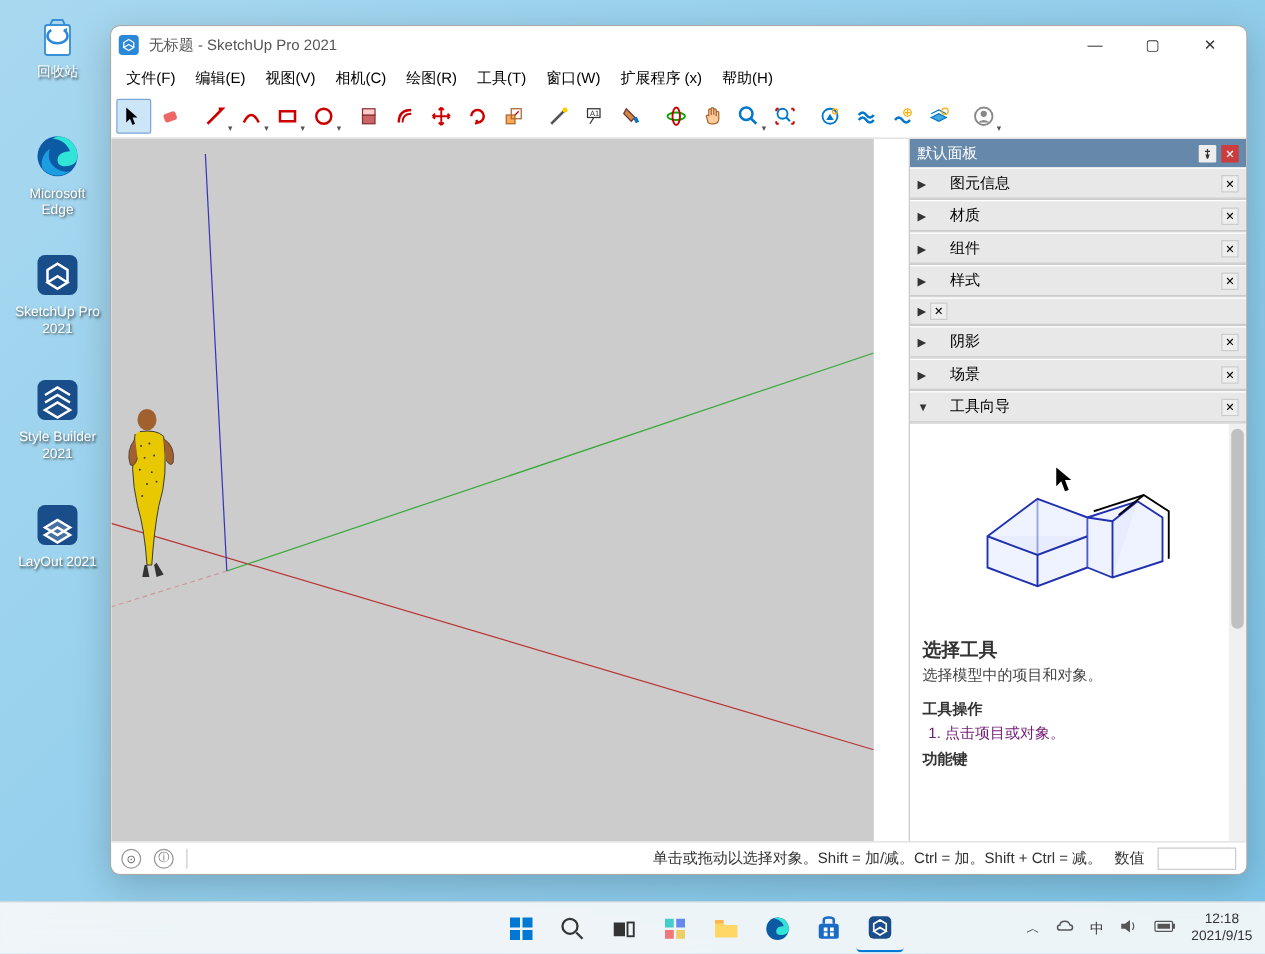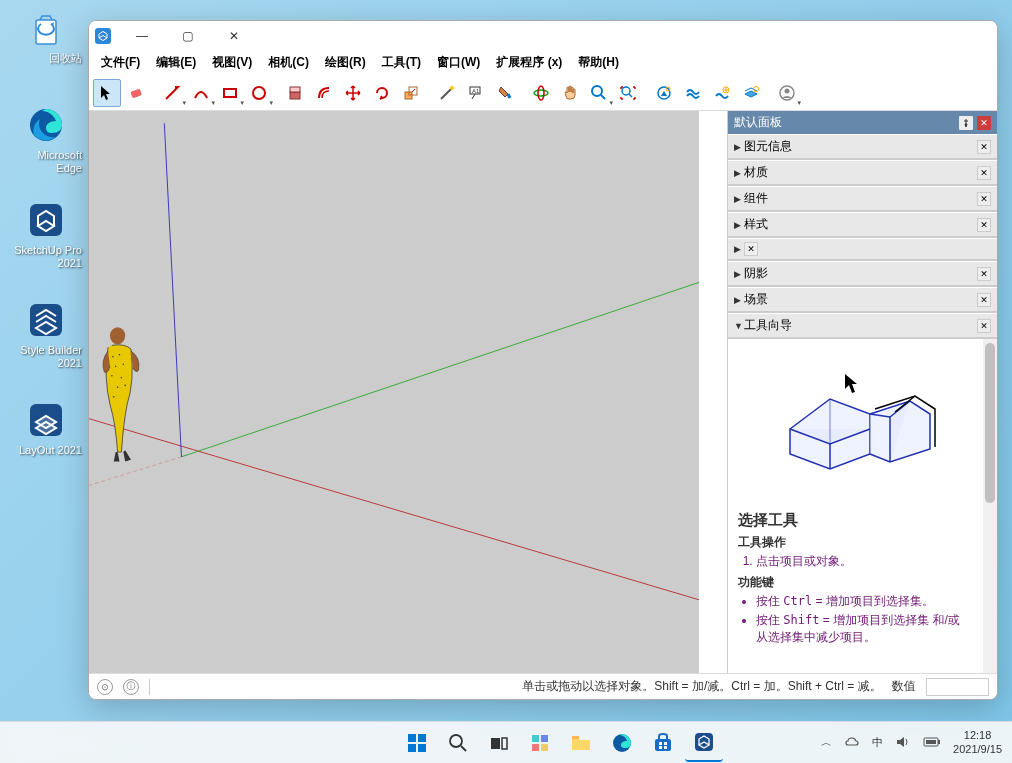--- a/index.html
+++ b/index.html
@@ -1,19 +1,19 @@
 <!DOCTYPE html>
 <html><head>
 <meta charset="utf-8">
 <style>
 * { margin: 0; padding: 0; box-sizing: border-box; font-family: "Microsoft YaHei", "SimSun", sans-serif; }
 body { width: 1012px; height: 763px; background: linear-gradient(135deg, #a8d8f0 0%, #7ec5e8 100%); position: relative; overflow: hidden; }
 
 
-.desktop-icon { position: absolute; width: 72px; text-align: right; color: white; font-size: 11px; text-shadow: 1px 1px 2px rgba(0,0,0,0.7); cursor: pointer; }
+.desktop-icon { position: absolute; width: 72px; text-align: center; color: white; font-size: 11px; text-shadow: 1px 1px 2px rgba(0,0,0,0.7); cursor: pointer; }
 .desktop-icon .icon-img { width: 40px; height: 40px; margin: 0 auto 4px; display: flex; align-items: center; justify-content: center; }
 .desktop-icon .icon-label { line-height: 1.2; }
 
 #recycle { left: 10px; top: 8px; }
 #edge { left: 10px; top: 105px; }
 #sketchup-icon { left: 10px; top: 200px; }
 #stylebuilder-icon { left: 10px; top: 300px; }
 #layout-icon { left: 10px; top: 400px; }
 
 
@@ -21,21 +21,21 @@
 
 
 .titlebar { height: 30px; display: flex; align-items: center; padding: 0 6px; background: #fff; color: #555; font-size: 12px; }
 .titlebar .app-icon { width: 16px; height: 16px; background: #2b88d8; border-radius: 3px; margin-right: 8px; display: flex; align-items: center; justify-content: center; color: white; font-size: 10px; font-weight: bold; }
 .titlebar .title { flex: 1; }
 .titlebar .win-controls { display: flex; }
 .titlebar .win-btn { width: 46px; height: 30px; display: flex; align-items: center; justify-content: center; cursor: pointer; font-size: 12px; color: #333; }
 
 
 .menubar { height: 24px; display: flex; align-items: center; padding: 0 4px; background: #fff; border-bottom: 1px solid transparent; font-size: 12px; }
-.menubar .menu-item { padding: 2px 8px; cursor: pointer; font-weight: bold; }
+.menubar .menu-item { padding: 2px 8px; cursor: pointer; }
 
 
 .toolbar { height: 36px; display: flex; align-items: center; padding: 2px 4px; background: #fff; border-bottom: 1px solid #ddd; gap: 1px; }
 .tool-btn { width: 28px; height: 28px; display: flex; align-items: center; justify-content: center; cursor: pointer; border-radius: 2px; position: relative; }
 .tool-btn.active { background: #cde6f7; border: 1px solid #7aa7d7; }
 .tool-sep { width: 6px; }
 .dd-arrow { position: absolute; right: 0; bottom: 0; font-size: 7px; color: #555; }
 
 
 .main { flex: 1; display: flex; position: relative; overflow: hidden; gap: 28px; }
@@ -45,21 +45,21 @@
 
 .panel { width: 270px; background: #f0f0f0; border-left: 1px solid #ccc; display: flex; flex-direction: column; font-size: 12px; overflow: hidden; }
 .panel-header { background: #6688aa; color: white; padding: 3px 6px; display: flex; align-items: center; justify-content: space-between; font-size: 12px; }
 .panel-header .ph-controls { display: flex; gap: 4px; }
 .panel-header .ph-btn { width: 14px; height: 14px; background: #eee; color: #333; display: flex; align-items: center; justify-content: center; font-size: 9px; border-radius: 1px; cursor: pointer; }
 .panel-header .ph-btn.close { background: #ce3d3d; color: white; }
 
 .panel-section { border-bottom: 1px solid #ccc; }
 .section-header { background: #e8e8e8; padding: 3px 6px; display: flex; align-items: center; cursor: pointer; border-top: 1px solid #fff; border-bottom: 1px solid #ccc; }
 .section-header .tri { width: 10px; font-size: 9px; color: #333; }
-.section-header .sh-title { flex: 1; }
+.section-header .sh-title { flex: 1; margin-left: 16px; }
 .section-header .sh-close { width: 14px; height: 14px; background: #eee; border: 1px solid #ccc; display: flex; align-items: center; justify-content: center; font-size: 9px; cursor: pointer; }
 
 .instructor { flex: 1; background: #fff; padding: 10px; overflow-y: auto; font-size: 12px; position: relative; }
 .instructor-scroll { position: absolute; right: 0; top: 0; bottom: 0; width: 14px; background: #f0f0f0; }
 .instructor-scroll .thumb { position: absolute; left: 2px; right: 2px; top: 4px; height: 160px; background: #c0c0c0; border-radius: 5px; }
 .instructor-content { padding-right: 16px; }
 .inst-img { height: 150px; display: flex; align-items: center; justify-content: center; margin-bottom: 12px; }
 .instructor h2 { font-size: 15px; font-weight: bold; margin-bottom: 2px; color: #333; }
 .instructor p { color: #444; margin-bottom: 10px; }
 .instructor h3 { font-size: 12px; font-weight: bold; margin-top: 4px; margin-bottom: 2px; color: #333; }
@@ -137,20 +137,21 @@
 </div>
 
 <div class="window">
 
   <div class="titlebar">
     <div class="app-icon">
         <svg width="12" height="12" viewBox="0 0 12 12">
           <path d="M2 8 l4 -2.5 l4 2.5 l-4 2.5 z M2 8 v-4 l4 -2.5 l4 2.5 v4" fill="none" stroke="#fff" stroke-width="1"></path>
         </svg>
       </div>
+    <div class="title">无标题 - SketchUp Pro 2021</div>
     <div class="win-controls">
       <div class="win-btn">—</div>
       <div class="win-btn">▢</div>
       <div class="win-btn">✕</div>
     </div>
   </div>
 
   <div class="menubar">
     <div class="menu-item">文件(F)</div>
     <div class="menu-item">编辑(E)</div>
@@ -435,30 +436,26 @@
                 <path d="M130 58 L170 55" stroke-opacity="0"></path>
                 <path d="M110 55 L130 58"></path>
               </g>
               <g stroke="#000" stroke-width="1.5" fill="none">
                 <path d="M115 50 L155 37 L175 50 L175 88"></path>
                 <path d="M155 37 L135 53"></path>
               </g>
             </svg>
           </div>
           <h2>选择工具</h2>
+          <p>选择模型中的项目和对象。</p>
           <h3>工具操作</h3>
           <ol>
               <li>点击项目或对象。</li>
             </ol>
           <h3>功能键</h3>
-          <ul>
-            <li><span>按住 </span><code>Ctrl</code><span> = 增加项目到选择集。</span></li>
-            <li><span>按住 </span><code>Shift</code><span> = 增加项目到选择集 和/或从选择集中减少项目。</span></li>
-
-          </ul>
         </div>
       </div>
     </div>
   </div>
 
   <div class="statusbar">
     <div class="sb-icon">⊙</div>
     <div class="sb-icon">ⓘ</div>
     <div style="width:1px;height:16px;background:#ccc"></div>
     <div class="sb-text">单击或拖动以选择对象。Shift = 加/减。Ctrl = 加。Shift + Ctrl = 减。</div>

